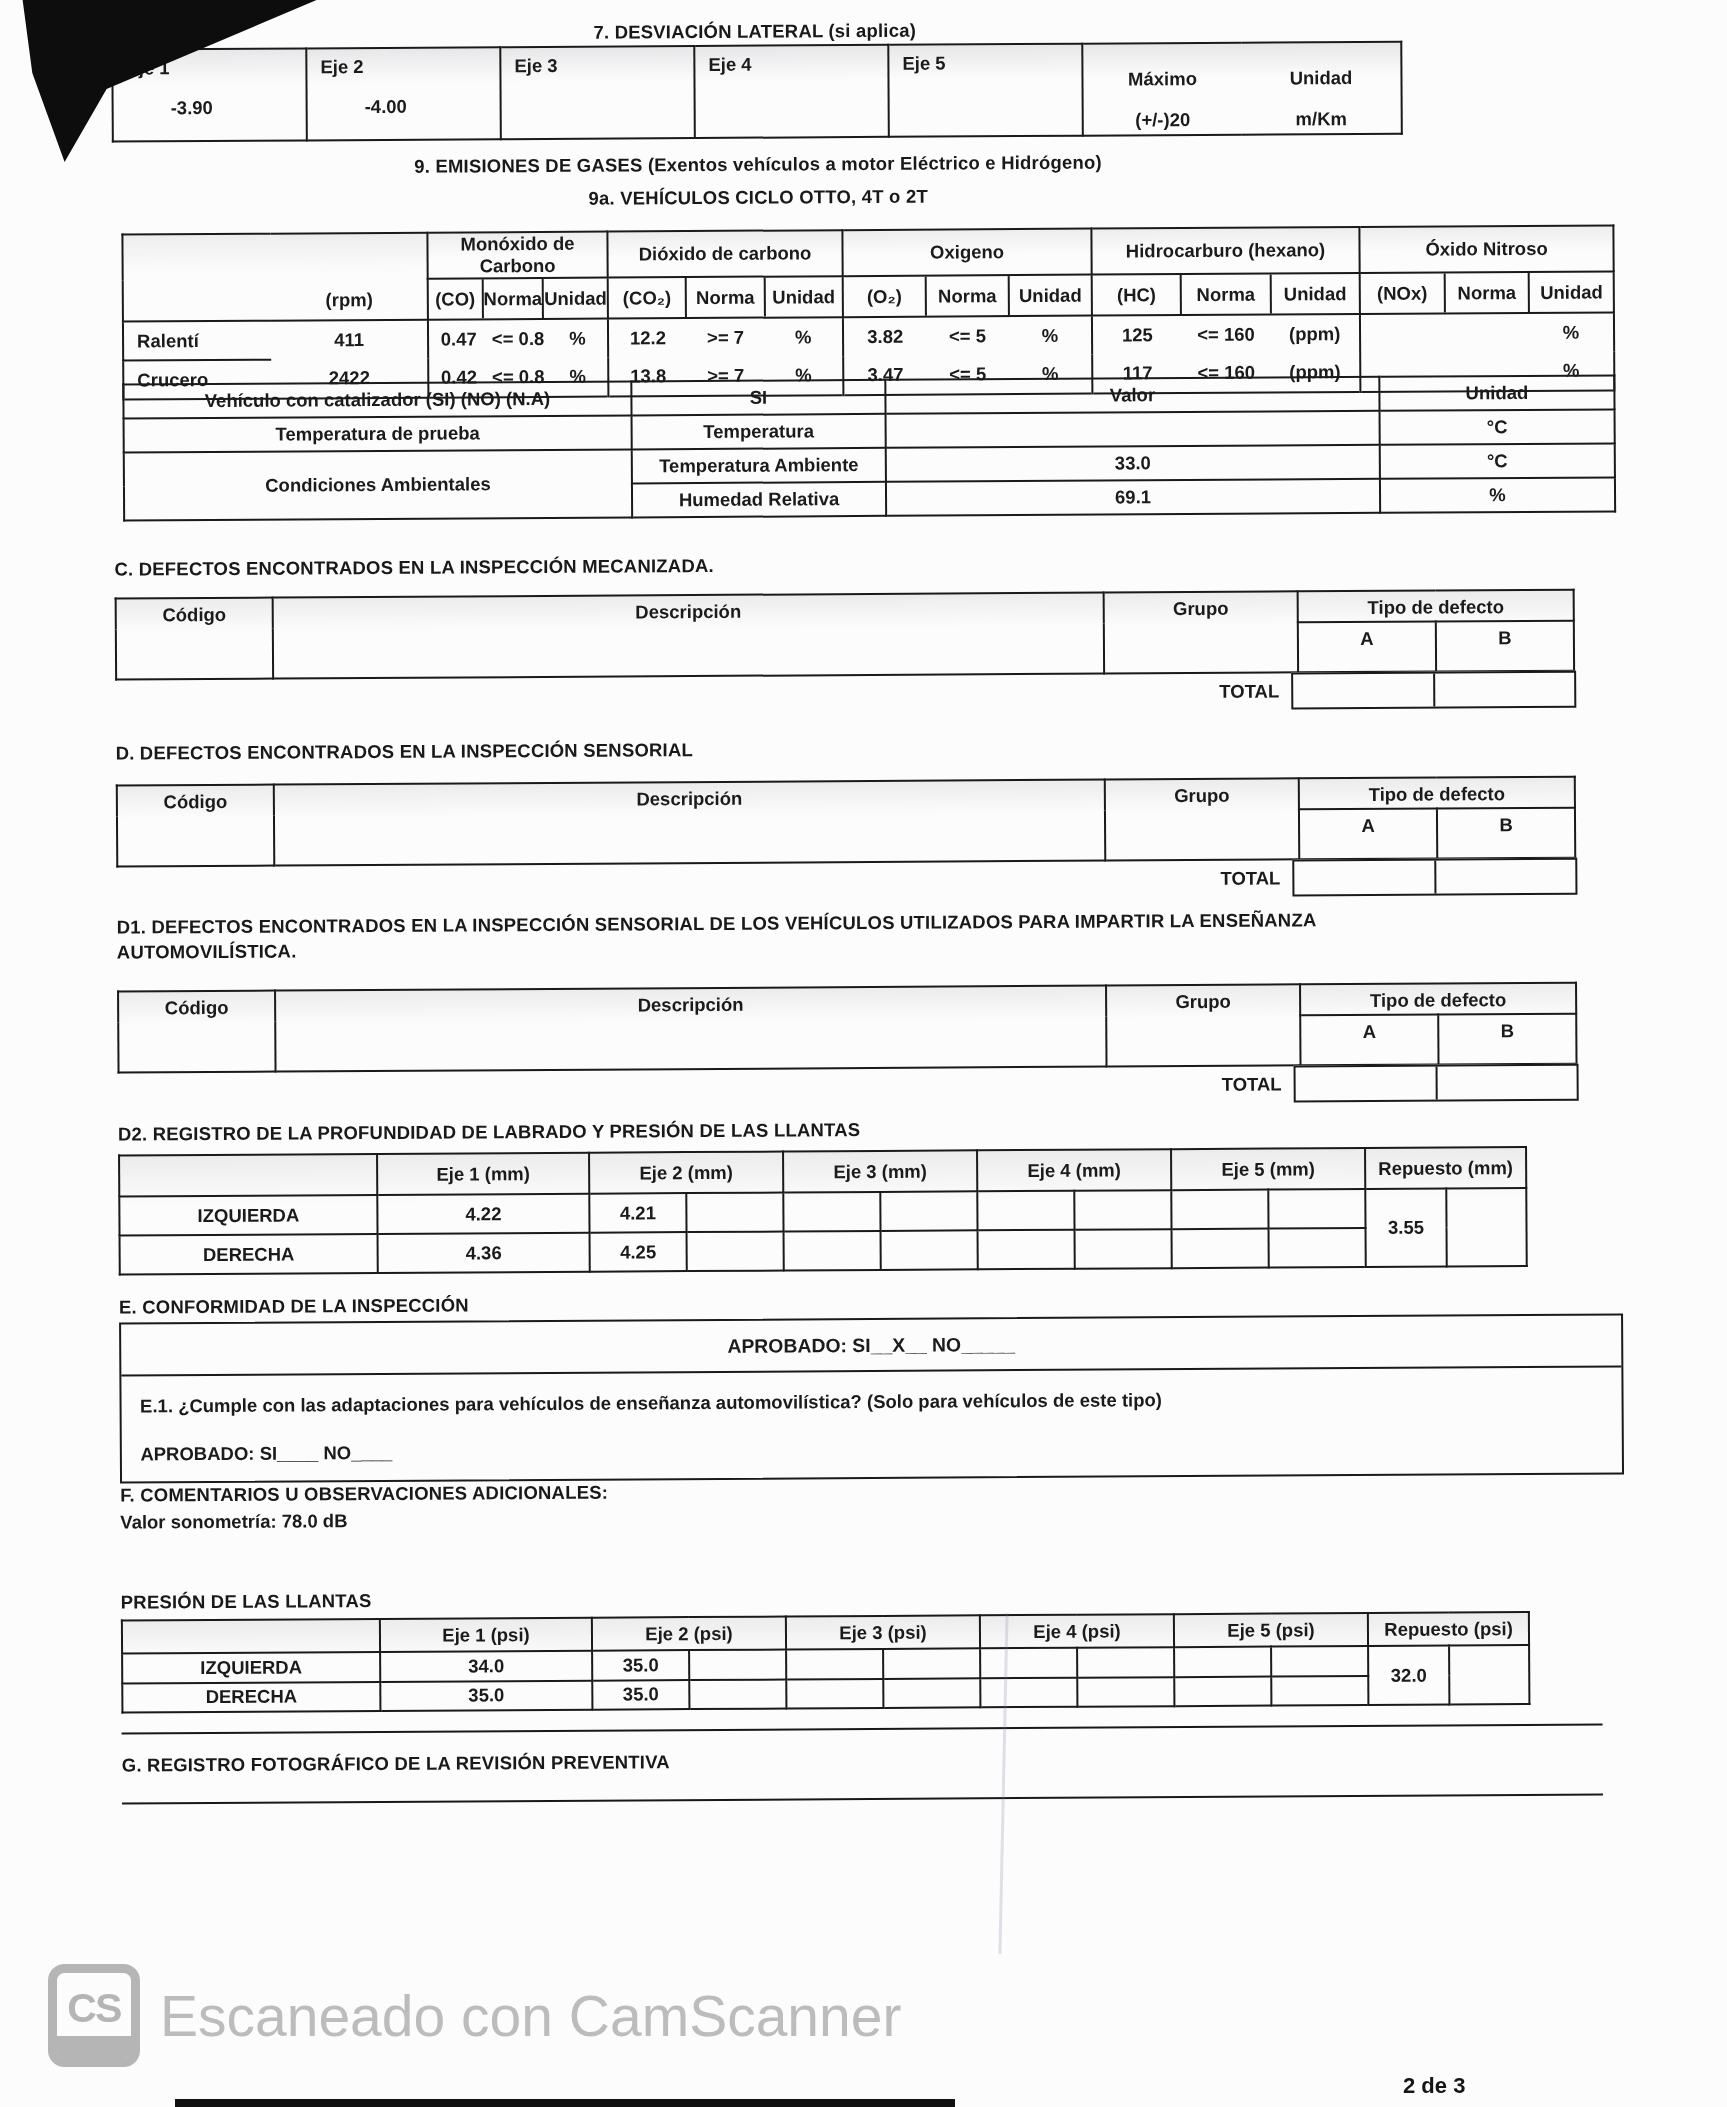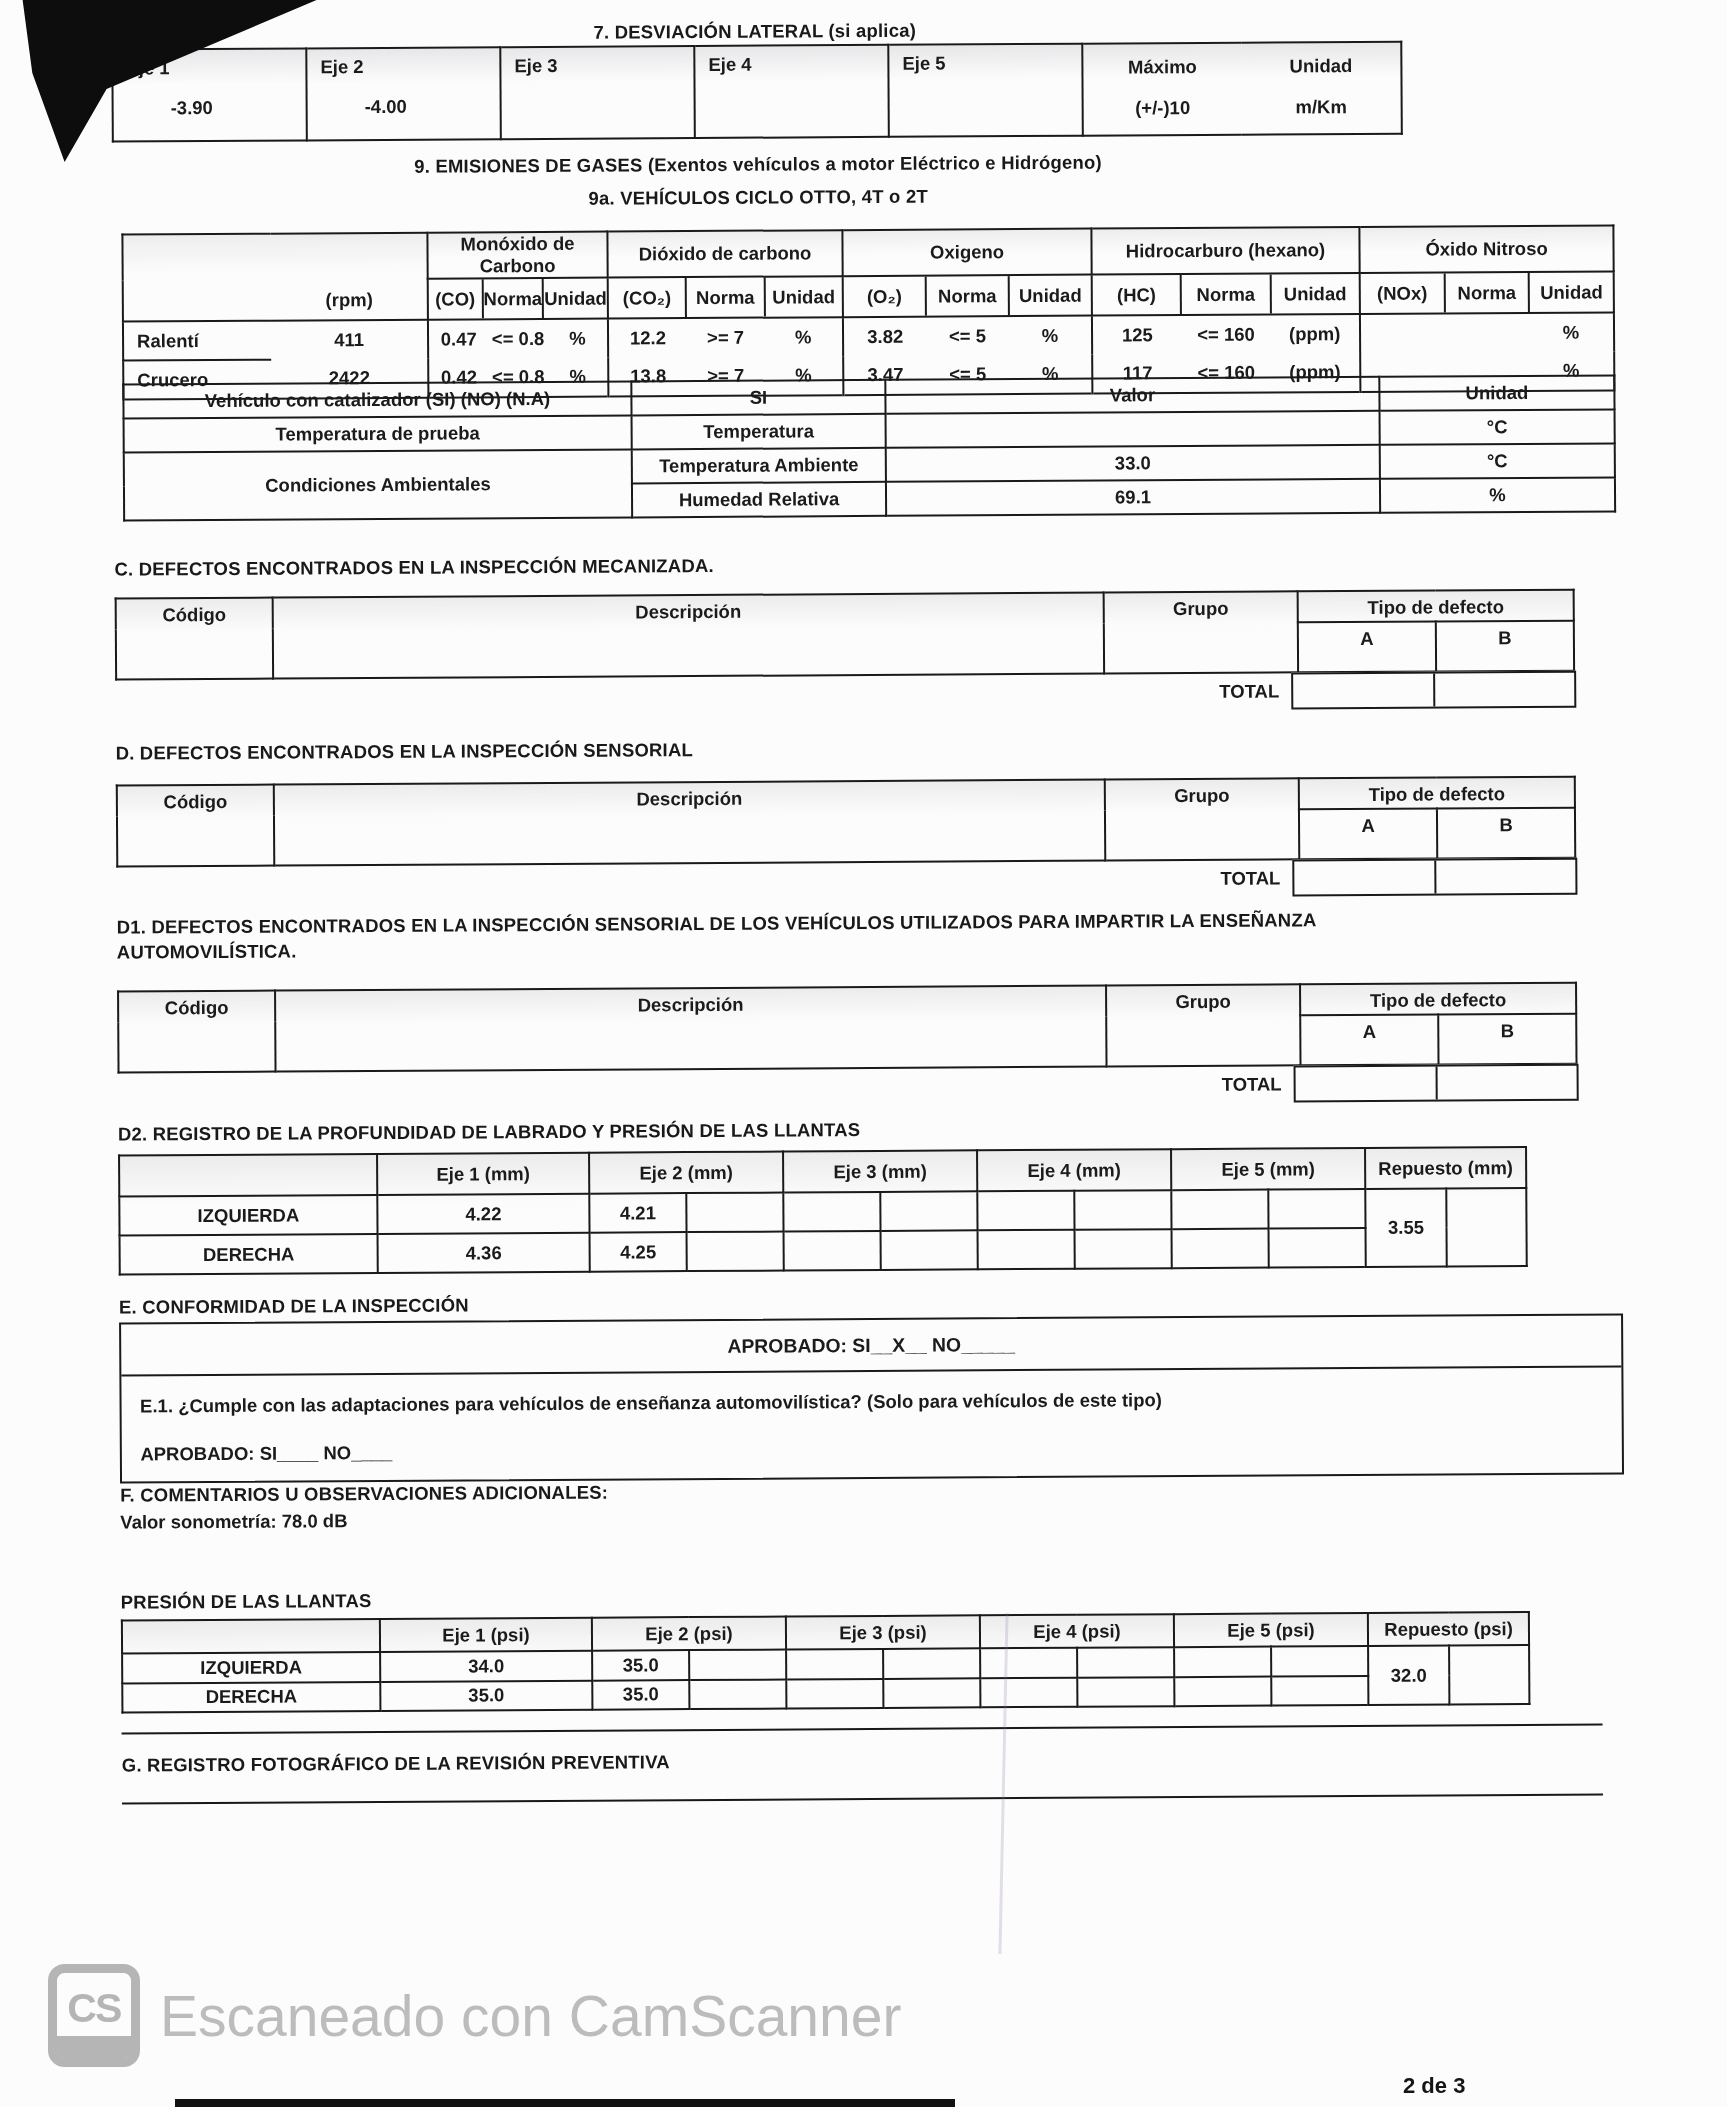--- a/index.html
+++ b/index.html
@@ -18,21 +18,21 @@
   .center { text-align:center; }
 
   
   .t7 { width:1287px; border:2.8px solid #1a1a1a; }
   .t7 td { height:92px; vertical-align:top;
            background:linear-gradient(180deg, rgba(148,148,158,0.20), rgba(148,148,158,0) 38%); }
   .t7 .hdr { text-align:left; padding:6.5px 0 0 13px; }
   .t7 .val { text-align:left; padding:18.5px 0 0 57px; }
   .t7 .mx { border-right:none; }
   .t7 .un { border-left:none; }
-  .t7 .mx .hdr, .t7 .un .hdr { text-align:center; padding:12px 0 0 0; }
+  .t7 .mx .hdr, .t7 .un .hdr { text-align:center; padding:24px 0 0 0; }
   .t7 .mx .val, .t7 .un .val { text-align:center; padding:18.5px 0 0 0; }
 
   
   .gas { width:1491px; border:2.8px solid #1a1a1a; }
   .gas .r-ghdr td { height:35px; }
   .gas .r-shdr td { height:41px; }
   .gas .r-data td { height:39px; border-top:none; border-bottom:none; }
   .gas td.lab   { text-align:left; padding-left:13px; border-right:none; }
   .gas td.lab-u { border-bottom:2.8px solid #1a1a1a; }
   .gas td.rpmv  { border-left:none; }
@@ -129,21 +129,21 @@
           <td>
             <div class="hdr">Eje 4</div>
             <div class="val"></div>
           </td>
           <td>
             <div class="hdr">Eje 5</div>
             <div class="val"></div>
           </td>
           <td class="mx">
             <div class="hdr">Máximo</div>
-            <div class="val">(+/-)10</div>
+            <div class="val">(+/-)20</div>
           </td>
           <td class="un">
             <div class="hdr">Unidad</div>
             <div class="val">m/Km</div>
           </td>
         </tr>
       </tbody>
     </table>
 
     <div class="blk center" style="top:153px;left:111px;width:1292px">

